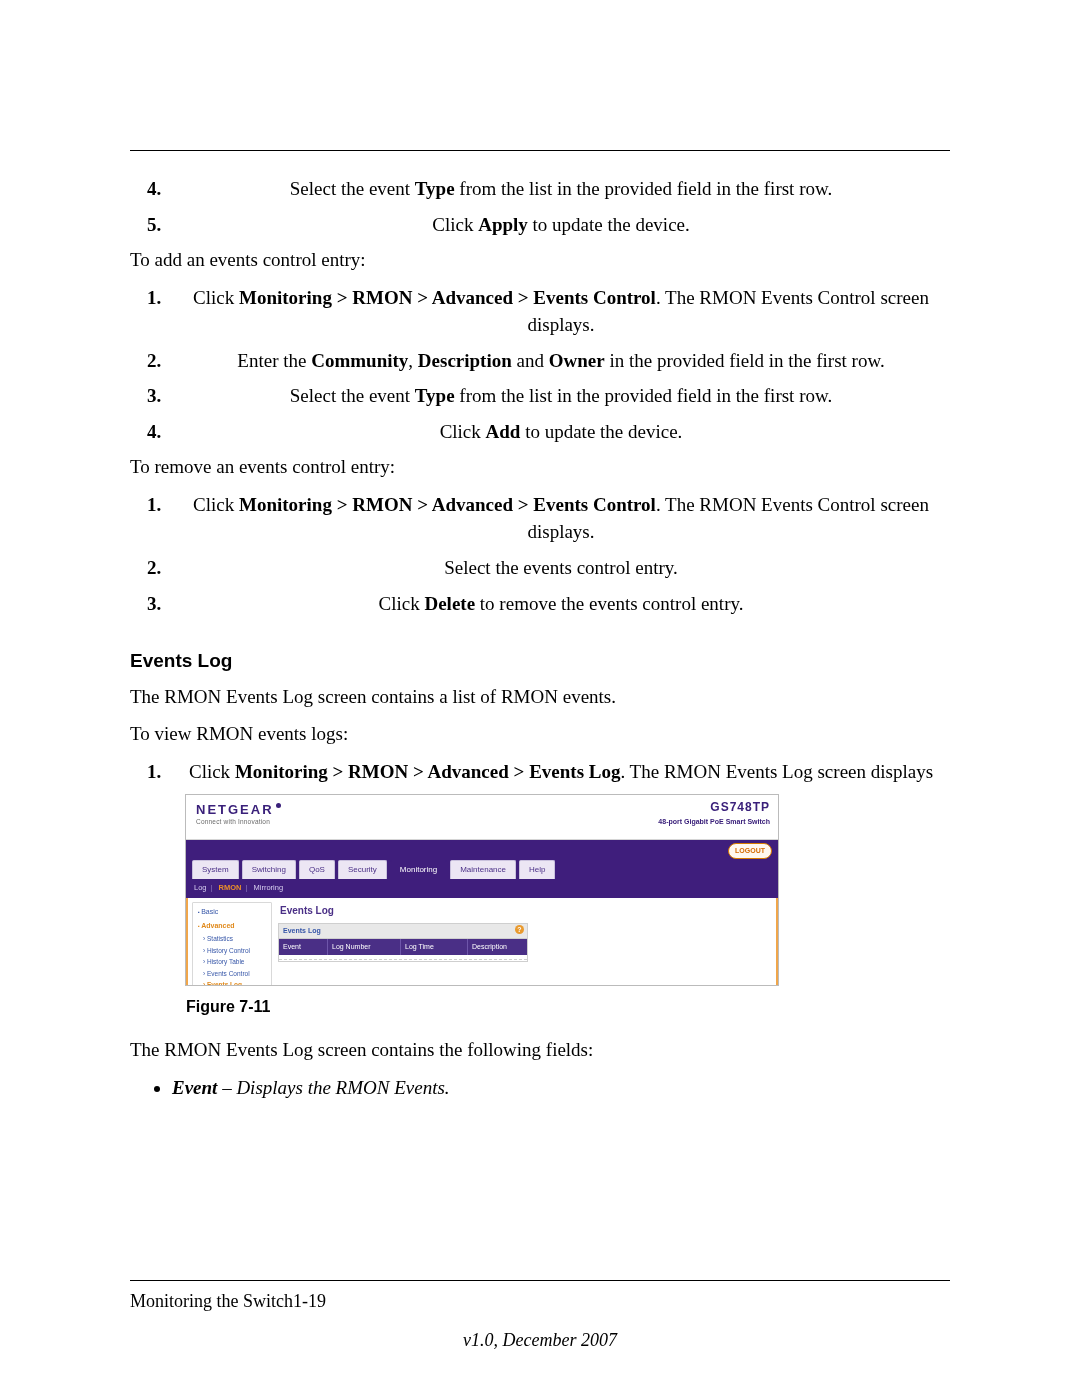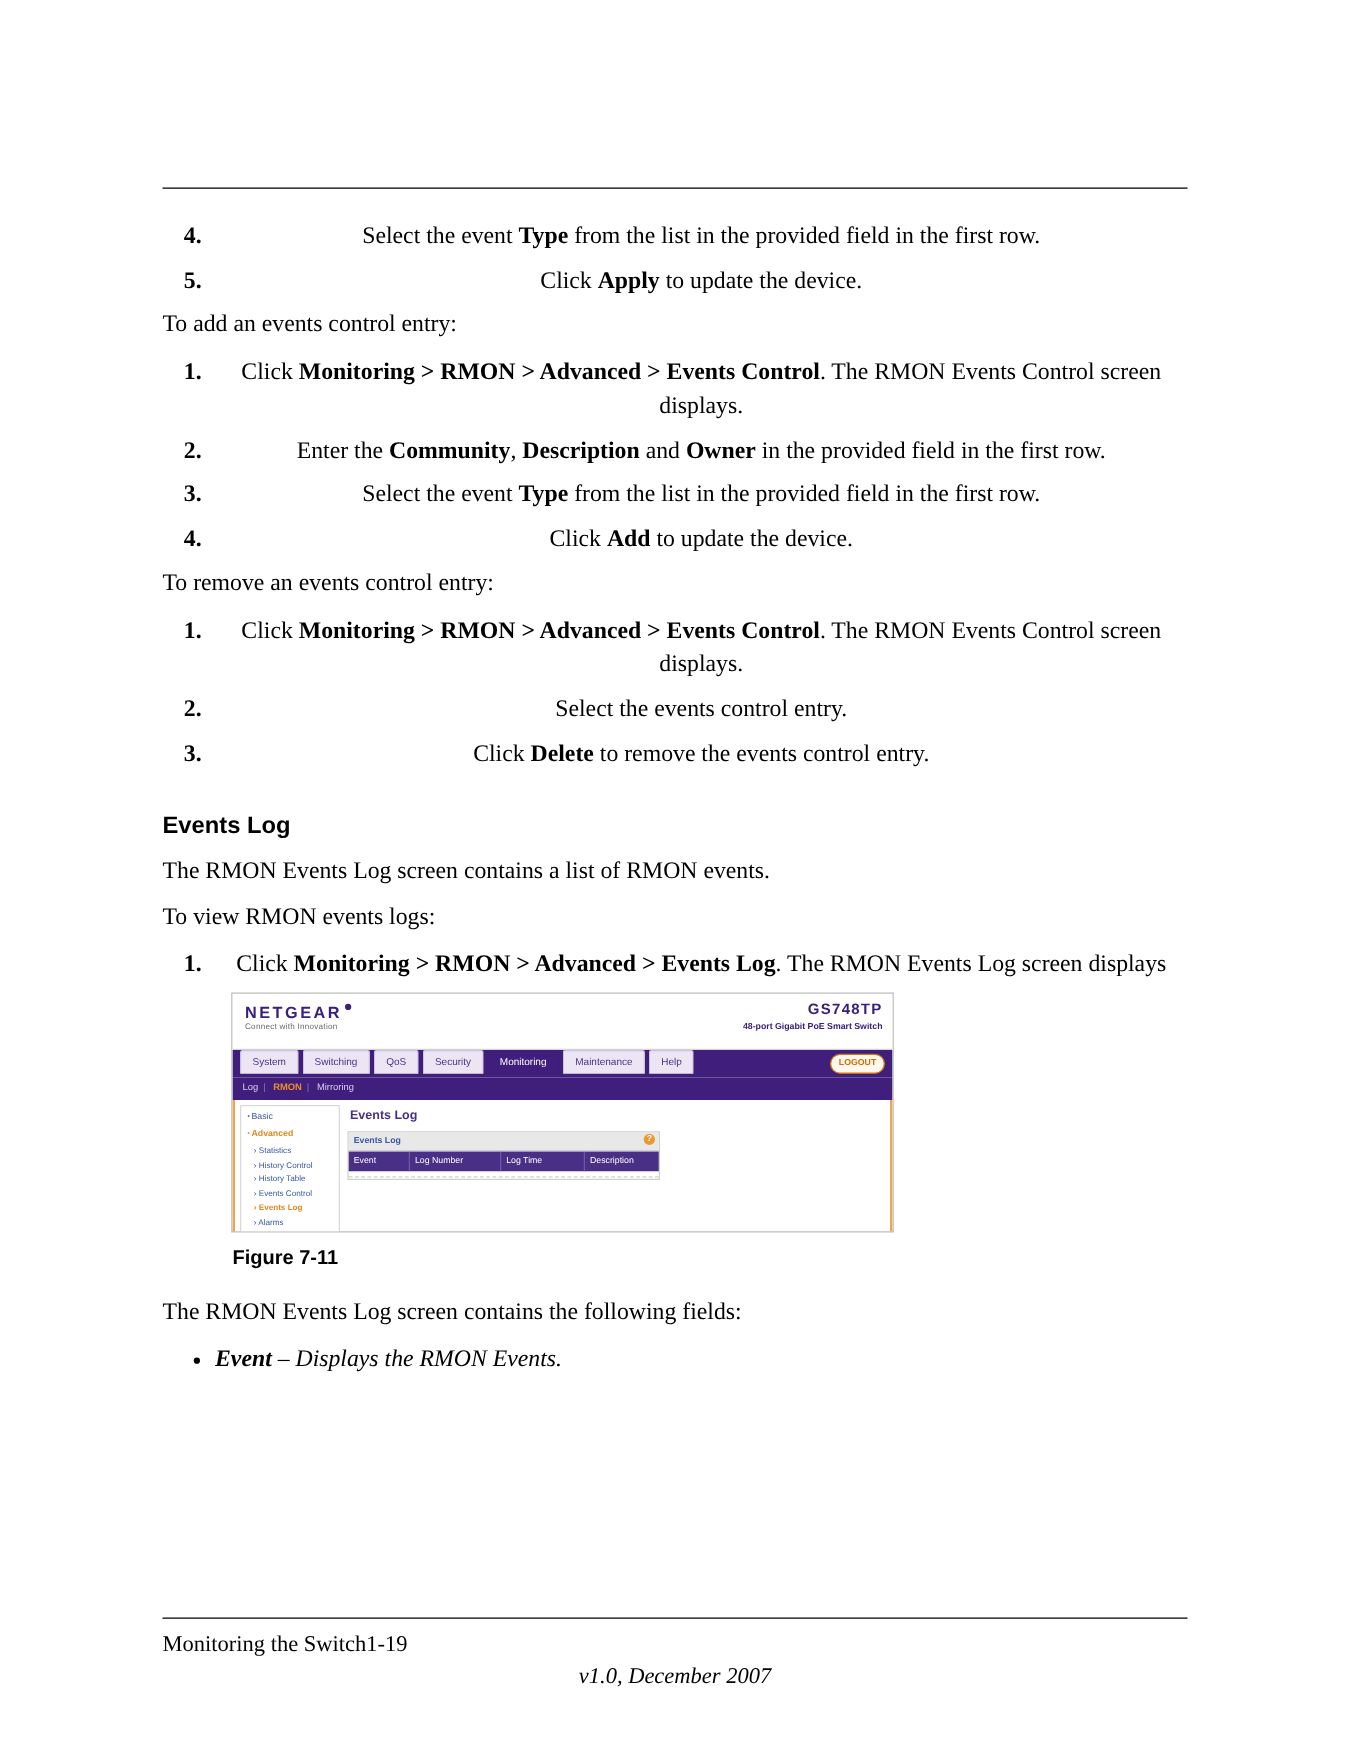--- a/index.html
+++ b/index.html
@@ -76,26 +76,26 @@
     margin: 0 0 10px 0;
   }
   .footer-row {
     display: flex;
     font-size: 18px;
   }
   .footer-version {
     text-align: center;
     font-style: italic;
     font-size: 18px;
-    margin-top: 4px;
+    margin-top: 18px;
   }
 
   
   .shot {
-    width: 528px;
+    width: 592px;
     height: 190px;
     margin: 10px 0 0 56px;
     box-shadow: 0 0 0 1px #bbb;
     font-family: Arial, Helvetica, sans-serif;
     font-size: 8.5px;
     color: #333;
     position: relative;
     background: #fff;
     overflow: hidden;
   }
@@ -118,23 +118,23 @@
     position:absolute; left:10px; top:22px;
     font-size:6.5px; color:#6a6a6a; letter-spacing:0.2px;
   }
   .shot .prod {
     position:absolute; right:8px; top:4px; text-align:right; color:#3a207a;
   }
   .shot .prod .model { font-weight:bold; font-size:12px; letter-spacing:1px; }
   .shot .prod .desc  { font-weight:bold; font-size:7px; }
   .shot .navwrap {
     background:#3f1e7c;
-    padding: 0 0 0 6px;
+    padding: 18px 0 0 6px;
     height: 22px;
-    display:flex; align-items:flex-start; gap:3px;
+    display:flex; align-items:center; gap:3px;
     position:relative;
   }
   .shot .navwrap .tab {
     background:#ece6f4; color:#4a2f86;
     border:1px solid #c9c1dd; border-bottom:none;
     border-radius: 2px 2px 0 0;
     padding: 3px 9px 3px 9px;
     font-size: 8px; font-weight:500;
     cursor: pointer;
   }

